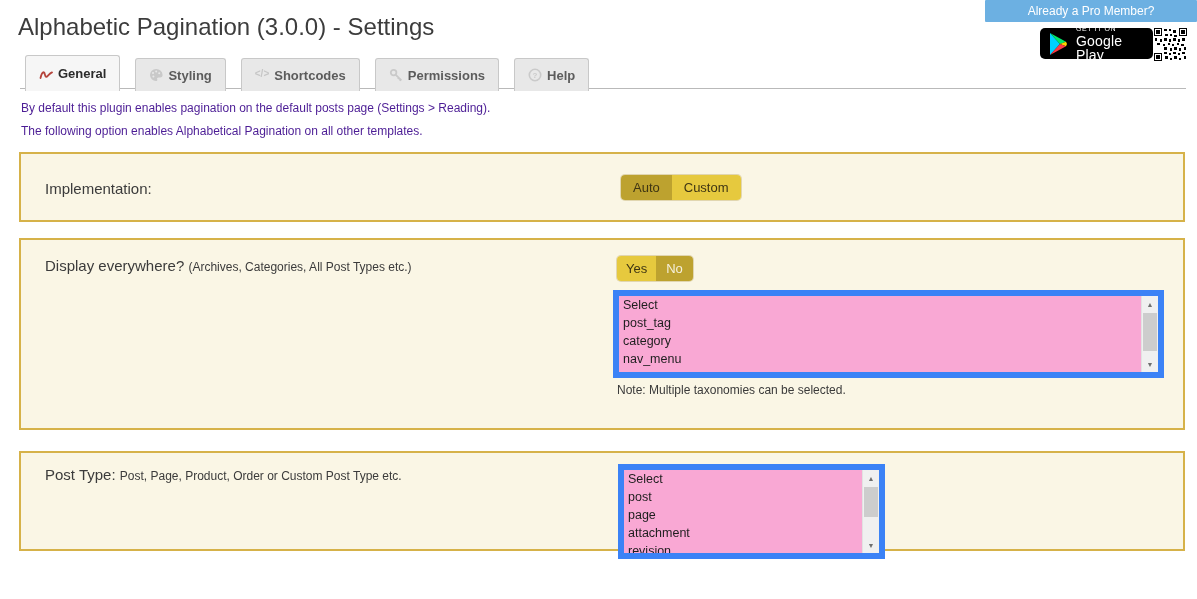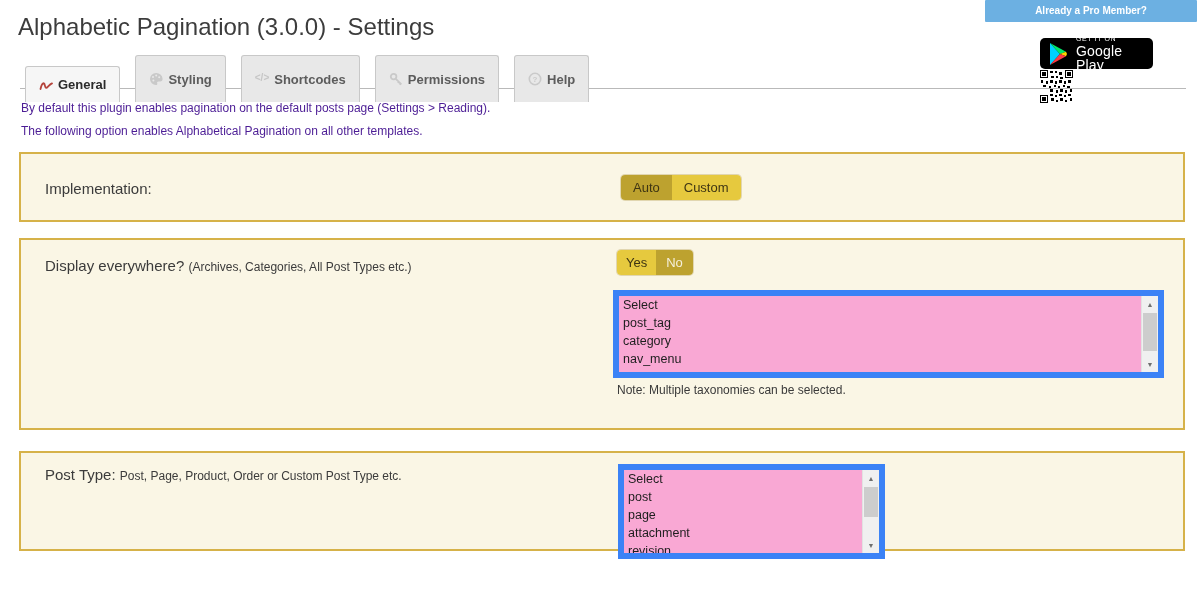--- a/index.html
+++ b/index.html
@@ -6,37 +6,37 @@
   html,body { background:#fff; }
   body {
     width:1197px; height:599px; position:relative; overflow:hidden;
     font-family:"Liberation Sans", sans-serif; color:#3f3f3f;
   }
 
   
   .page-title { position:absolute; left:18px; top:13px; font-size:24px; font-weight:400; color:#3c3c3c; }
   .pro-btn {
     position:absolute; top:0; right:0; width:212px; height:22px;
-    background:#6cb0e2; color:#fff; font-size:10px; font-weight:bold;
+    background:#6cb0e2; color:#fff; font-size:12px; font-weight:normal;
     text-align:center; line-height:22px; border:none; cursor:pointer; border-radius:1px;
   }
-  .badges { position:absolute; left:1040px; top:38px; display:flex; align-items:flex-start; gap:1px;flex-direction:column; }
+  .badges { position:absolute; left:1040px; top:28px; display:flex; align-items:flex-start; gap:1px; }
   .gp-badge {
     width:113px; height:31px; background:#000; border-radius:5px;
     display:flex; align-items:center; padding:0 9px; gap:7px; cursor:pointer;
   }
   .gp-text { display:flex; flex-direction:column; line-height:1; }
   .gp-tagline { color:#fff; font-size:7px; letter-spacing:.6px; margin-bottom:2px; }
   .gp-store { color:#fff; font-size:14px; font-weight:500; letter-spacing:.2px; }
   .qr { width:33px; height:33px; background:#fff; }
 
   
   .tabbar { position:absolute; left:25px; top:55px; display:flex; align-items:flex-end; gap:15px; z-index:2; }
   .tab {
-    height:47px; padding:0 13px; display:flex; align-items:center; gap:5px;
+    height:33px; padding:0 13px; display:flex; align-items:center; gap:5px;
     background:#e8e8e8; border:1px solid #c8c8c8; border-bottom:none;
     border-radius:3px 3px 0 0; font-size:13px; font-weight:600; color:#5c5c5c; cursor:pointer;
   }
   .tab.active { height:36px; background:#f6f6f6; color:#2b2b2b; font-weight:bold; }
   .tab .ticon { display:inline-flex; width:14px; height:14px; }
   .tab-underline { position:absolute; left:20px; top:88px; width:1166px; height:1px; background:#b9b9b9; z-index:1; }
 
   
   .intro { position:absolute; left:21px; top:101px; font-size:12px; color:#4c1d95; }
   .intro p { margin-bottom:9px; }
@@ -169,21 +169,21 @@
     <button class="on">Auto</button>
     <button>Custom</button>
   </div>
 </div>
 
 <div class="section sec-disp">
   <div class="sec-label" style="top:17px;">
     <span>Display everywhere?</span>
     <span class="sec-sublabel">(Archives, Categories, All Post Types etc.)</span>
   </div>
-  <div class="toggle" style="left:596px; top:10px;">
+  <div class="toggle" style="left:596px; top:16px;">
     <button style="padding:5px 9px;">Yes</button>
     <button class="on light" style="padding:5px 10px;">No</button>
   </div>
   <div class="listbox" style="left:592px; top:50px; width:551px; height:88px;">
     <div class="opt">Select</div>
     <div class="opt">post_tag</div>
     <div class="opt">category</div>
     <div class="opt">nav_menu</div>
     <div class="opt">link_category</div>
     <div class="sb">

